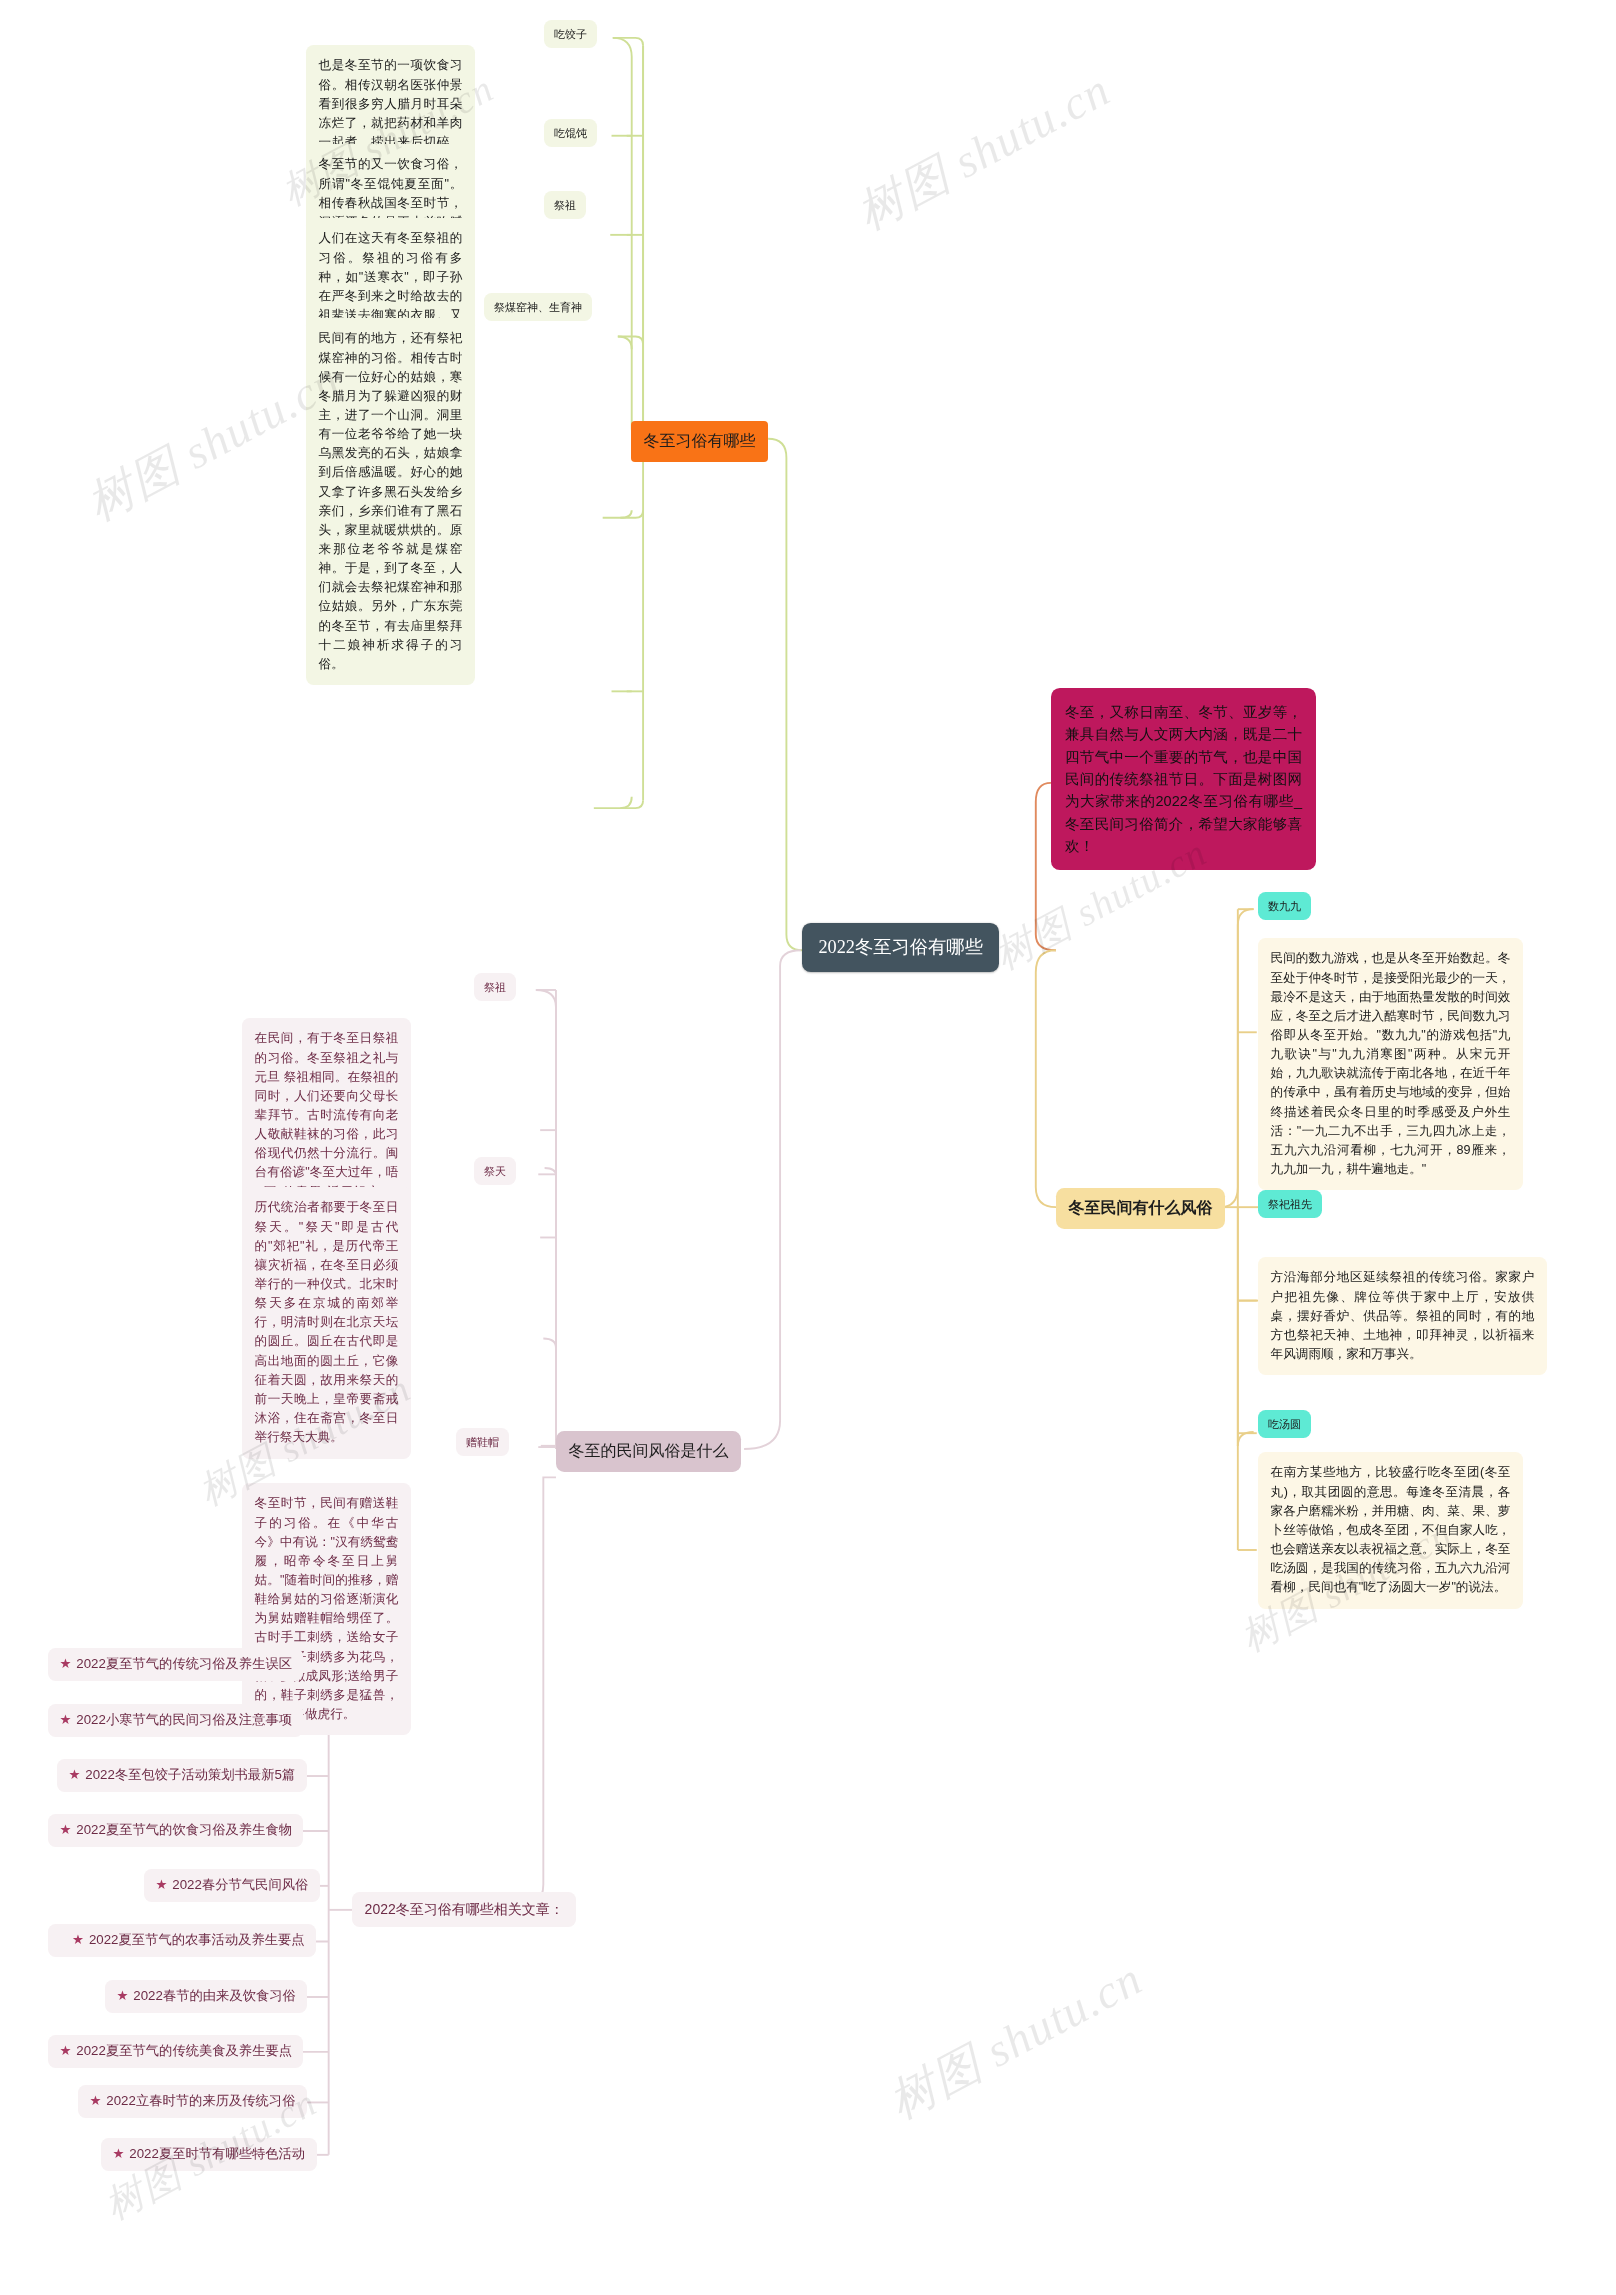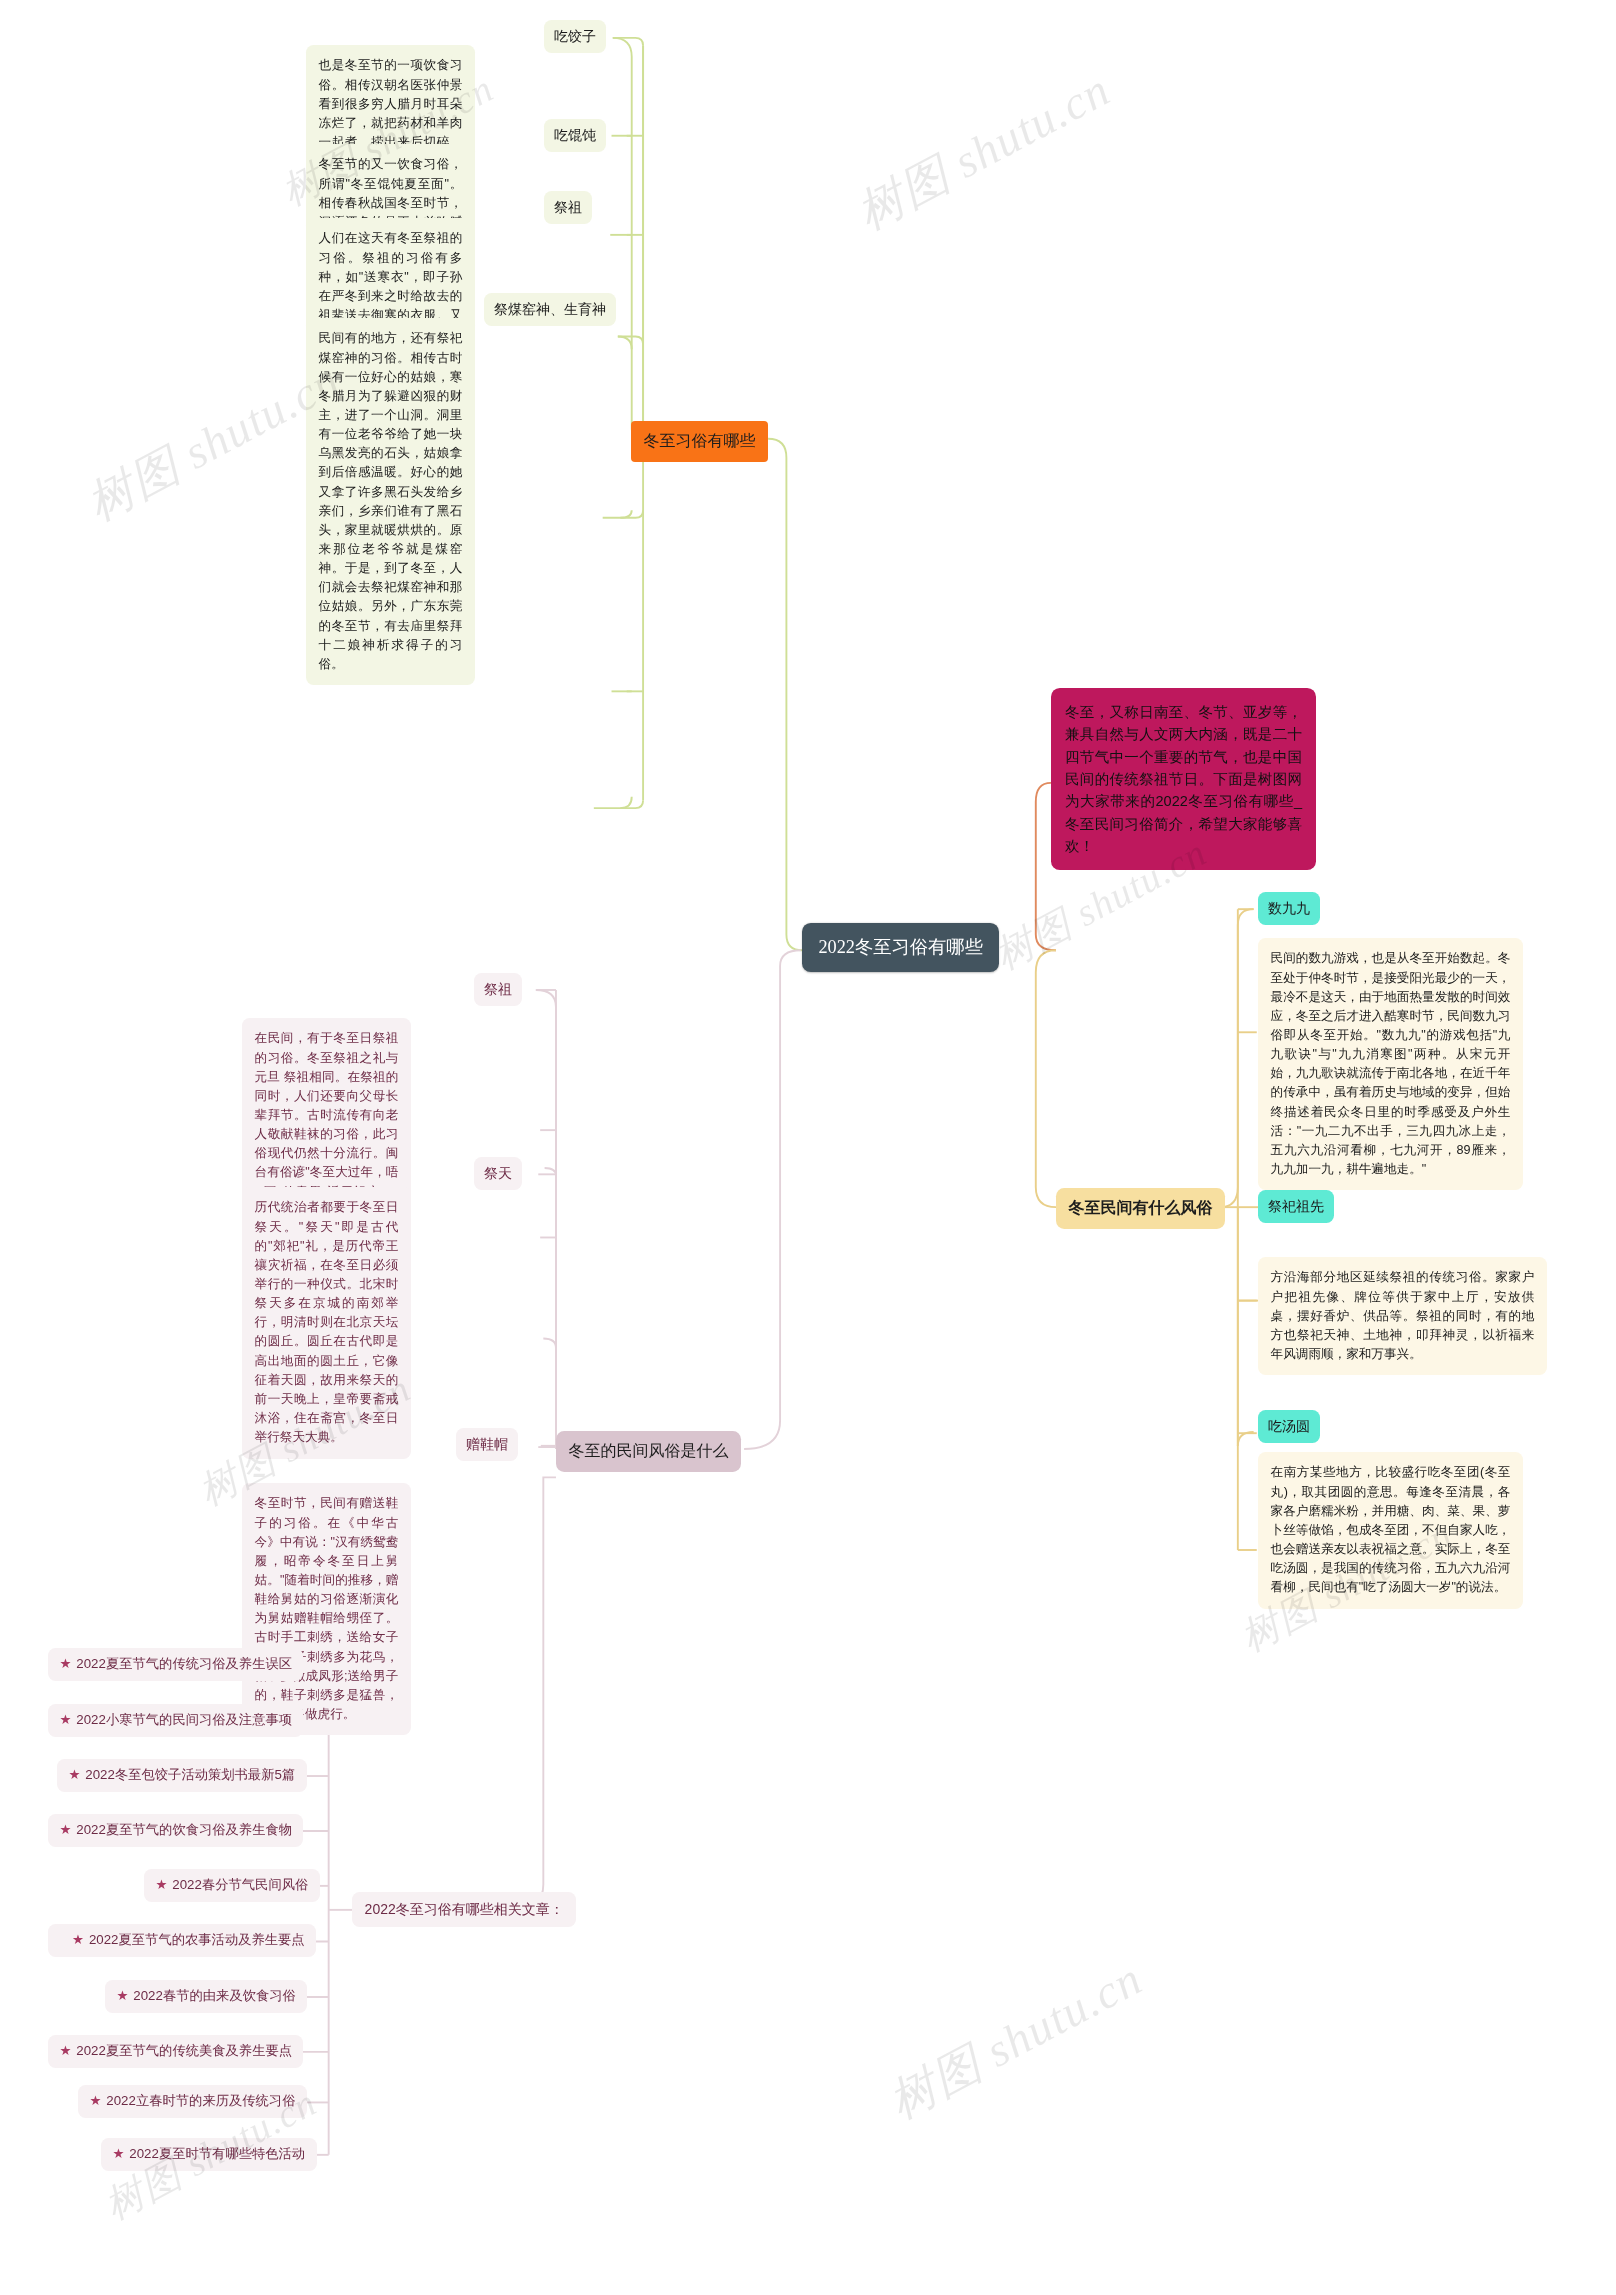--- a/index.html
+++ b/index.html
@@ -39,21 +39,21 @@
   
   .node{
     position:absolute;
     box-sizing:border-box;
     border-radius:7.6px;
     z-index:10;
     line-height:1.52;
   }
   .leaf-label{
     padding:5.7px 10px;
-    font-size:14px;
+    font-size:11px;
     white-space:nowrap;
   }
   .para{
     padding:11.4px 12.6px;
     font-size:12.6px;
     text-align:justify;
   }
 
   
   .g-label{background:#f3f6e4;color:#1a1a1a;}

